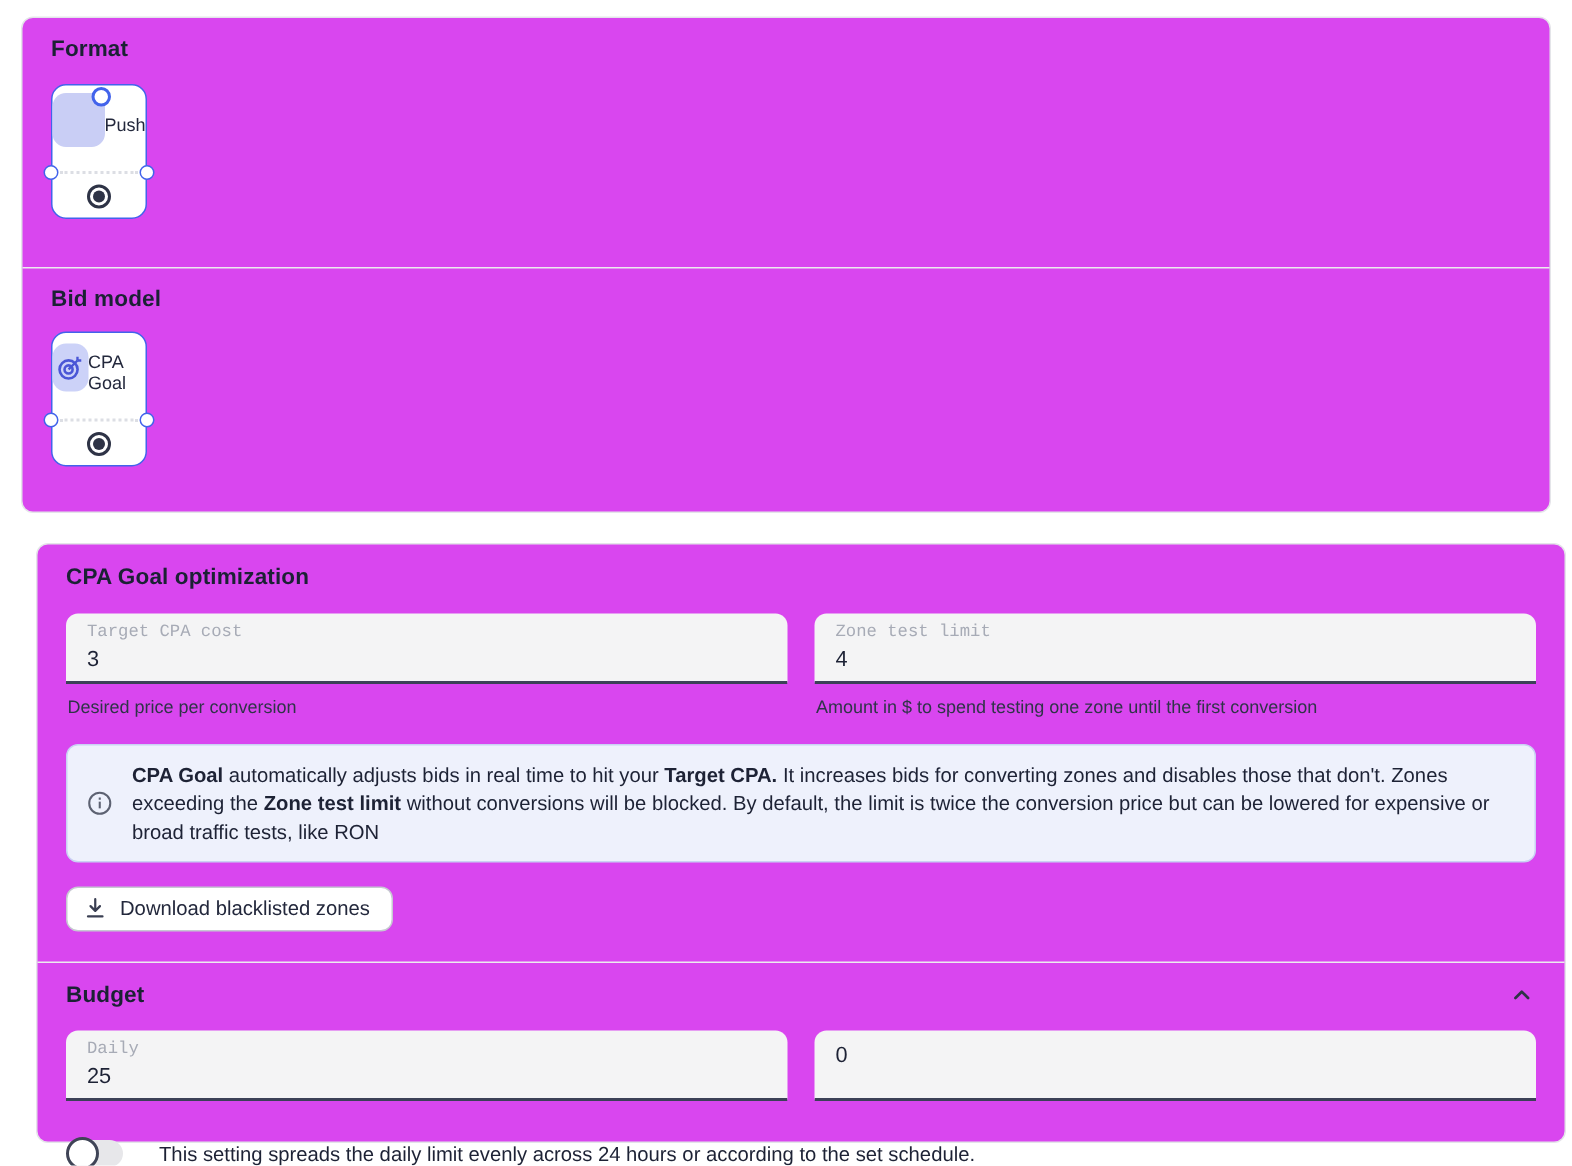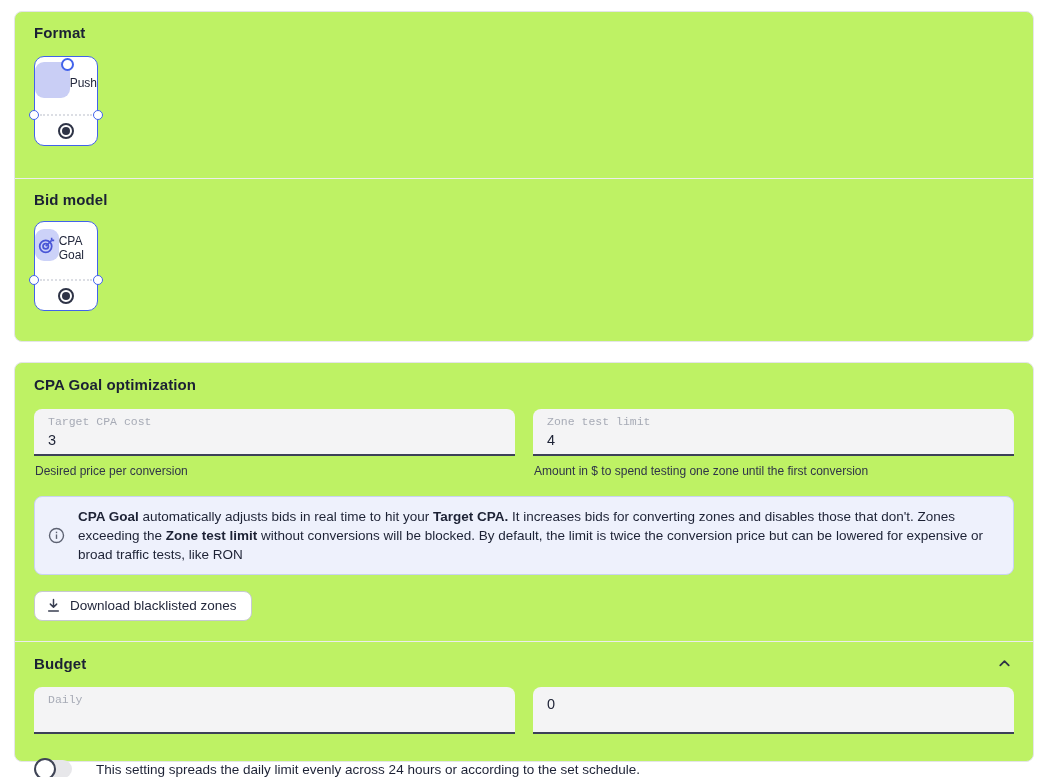--- a/index.html
+++ b/index.html
@@ -5,28 +5,28 @@
   * { box-sizing: border-box; margin: 0; padding: 0; }
   html, body { background: #ffffff; }
   body {
     width: 1048px; height: 777px;
     font-family: "Liberation Sans", "DejaVu Sans", sans-serif;
     color: #1d2235;
     padding: 11px 14px;
     overflow: hidden;
   }
   .panel {
-    background: #bef264;
+    background: #d946ef;
     border: 1px solid #e4e5e9;
     border-radius: 8px;
     padding: 0 19px;
     width: 1020px;
   }
   .panel-1 { height: 331px; }
-  .panel-2 { height: 400px; margin-top: 20px; }
+  .panel-2 { height: 400px; margin-top: 20px; margin-left: 10px; }
   .section-divider {
     border: none; border-top: 1px solid #ececee;
     margin: 0 -19px;
   }
   h3.sec-title {
     font-size: 15px; font-weight: bold; color: #1b2134;
     letter-spacing: .1px; line-height: 16px;
   }
   .mt13 { margin-top: 13px; }
   .mt14 { margin-top: 14px; }
@@ -246,20 +246,21 @@
       <svg width="15" height="15" viewBox="0 0 16 16">
         <path d="M3.5 10 L8 5.5 L12.5 10" fill="none" stroke="#2e3346" stroke-width="1.9" stroke-linecap="round" stroke-linejoin="round"></path>
       </svg>
     </button>
   </div>
 
   <div class="fields-row budget-fields">
     <div>
       <div class="field-box">
         <label>Daily</label>
+        <input type="text" value="25" style="">
       </div>
     </div>
     <div>
       <div class="field-box">
         <input type="text" value="0" style="">
       </div>
     </div>
   </div>
 
   <div class="toggle-row">

